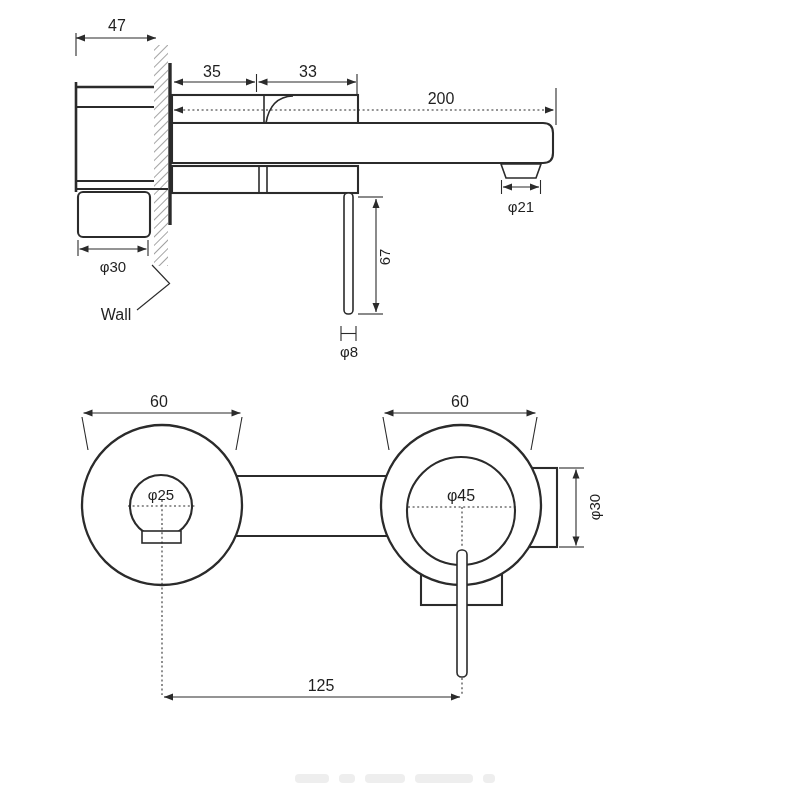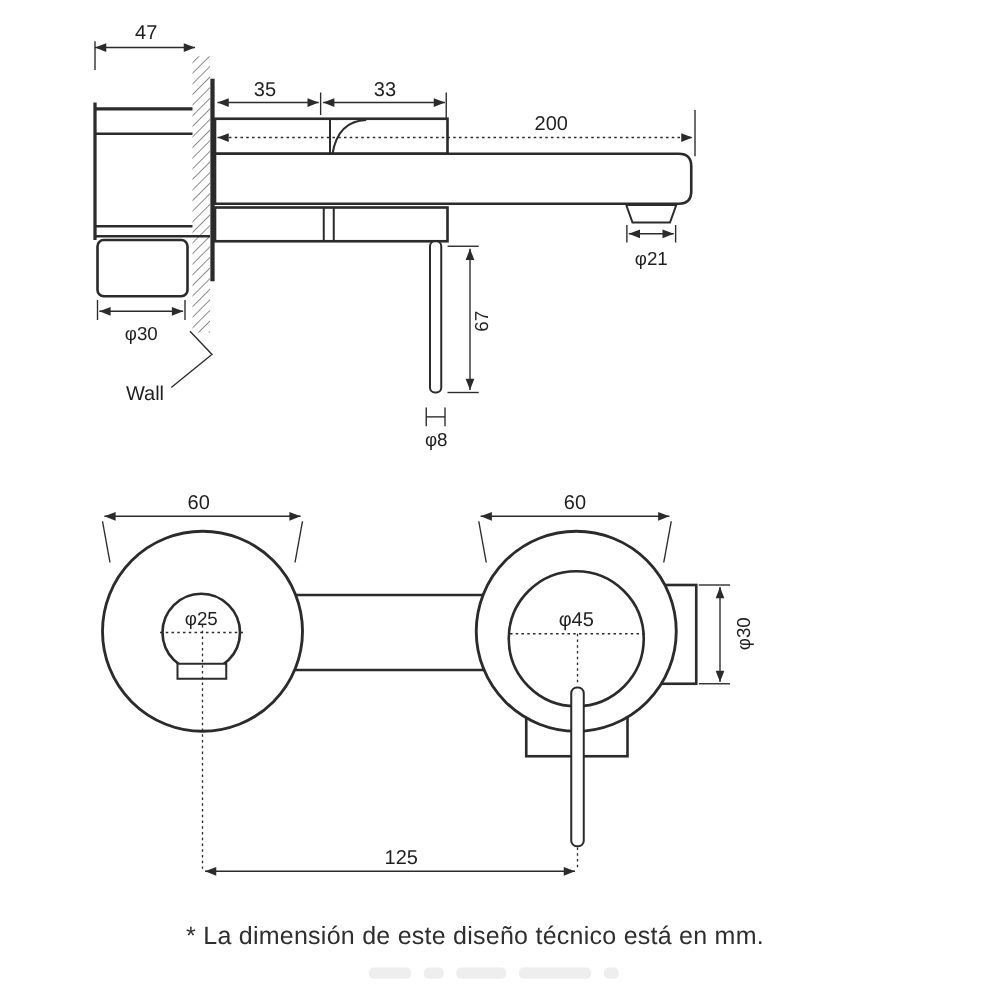--- a/index.html
+++ b/index.html
@@ -169,21 +169,20 @@
       <text x="600" y="507" class="dtxt-s" transform="rotate(-90 600 507)">φ30</text>
     </g>
 
     <g>
       <line x1="164" y1="697" x2="460" y2="697" class="dim" marker-start="url(#arr)" marker-end="url(#arr)"></line>
       <text x="321" y="691" class="dtxt">125</text>
     </g>
   </g>
 </svg>
 
-<div class="footnote">* La dimensión de este diseño técnico está en mm.</div>
 
 <div class="faint-strip">
   <span class="faint-blob b1"></span>
   <span class="faint-blob b2"></span>
   <span class="faint-blob b3"></span>
   <span class="faint-blob b4"></span>
   <span class="faint-blob b5"></span>
 </div>
 </div>
 

